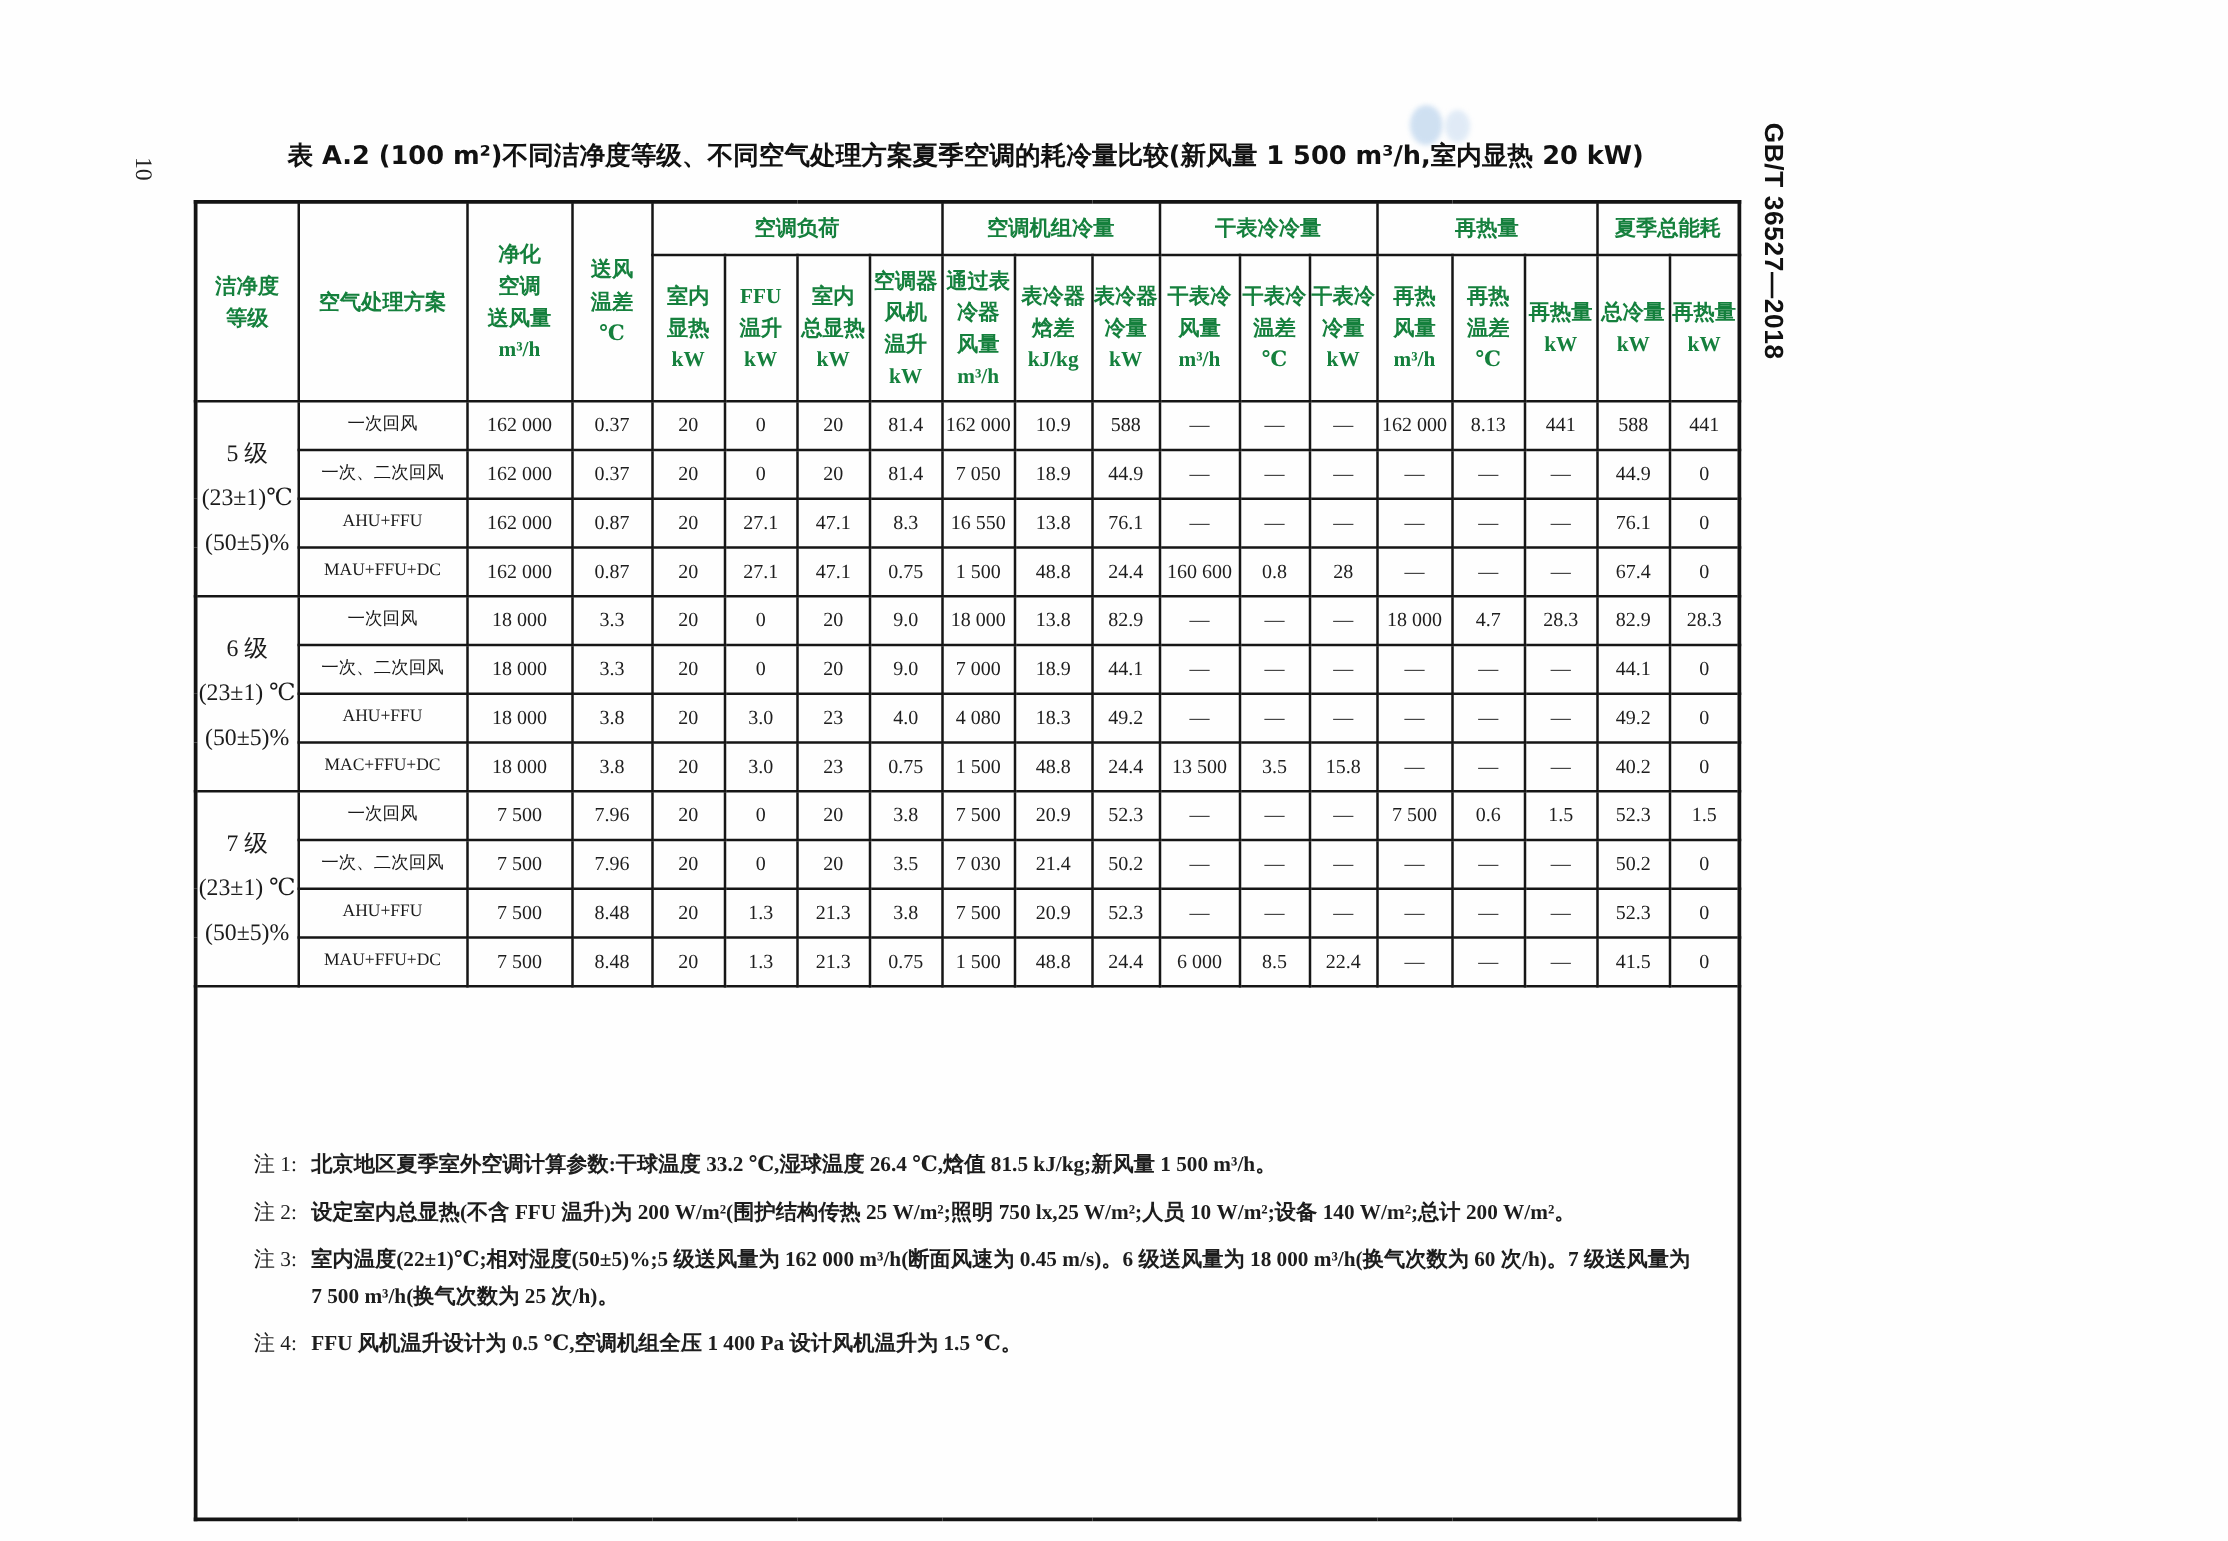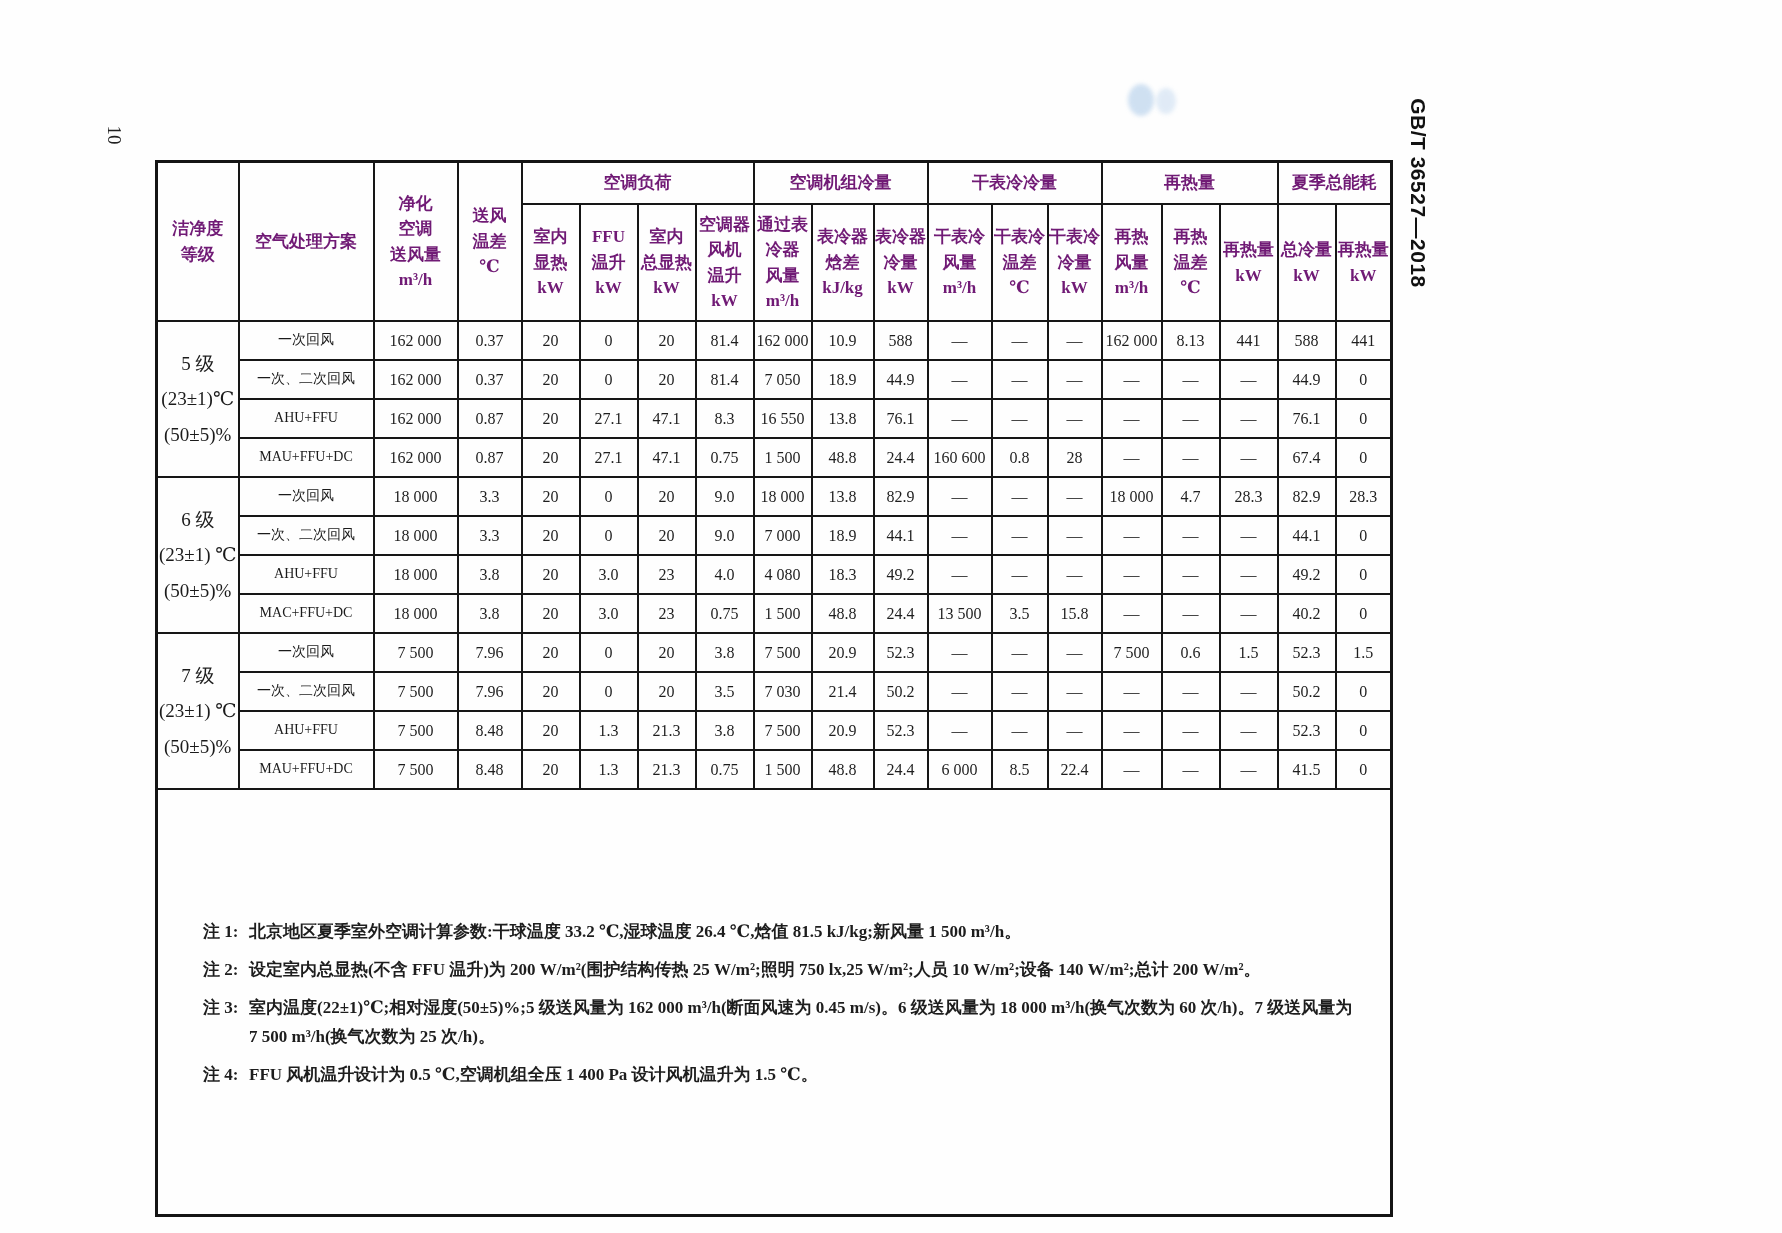--- a/index.html
+++ b/index.html
@@ -26,49 +26,50 @@
 
   table{
     position:absolute;left:155px;top:160px;width:1235px;
     border-collapse:collapse;table-layout:fixed;
     border:3px solid #141414;
   }
   th,td{
     border:2px solid #161616;padding:0;text-align:center;vertical-align:middle;
     white-space:pre-line;overflow:hidden;
   }
-  thead th{font-weight:bold;font-size:17px;line-height:1.5;color:#701a75;}
+  thead th{font-weight:bold;font-size:17px;line-height:1.5;color:#15803d;}
   thead tr.gh th{height:40px;}
   thead tr.sh th{height:115px;}
   tbody td{font-size:16px;height:37px;line-height:1.2;white-space:nowrap;}
   td.grp{font-size:19px;line-height:1.85;white-space:pre-line;}
   td.scheme{font-size:14px;}
   td.val{color:#1e1e1e;}
   td.notes-cell{
     height:296px;vertical-align:top;text-align:left;white-space:normal;
     padding:128px 18px 0 45px;
   }
   .note{display:flex;align-items:flex-start;font-size:17px;line-height:1.7;margin-bottom:9px;color:#1d1d1d;}
-  .note-label{flex:0 0 46px;font-weight:bold;white-space:nowrap;}
+  .note-label{flex:0 0 46px;font-weight:normal;white-space:nowrap;}
   .note-text{flex:1;white-space:pre-line;font-weight:bold;}
 
   .artifact{position:absolute;border-radius:50%;filter:blur(2px);}
   #artifact-1{left:1128px;top:84px;width:26px;height:32px;background:#a9c8e8;opacity:.55;}
   #artifact-2{left:1156px;top:88px;width:20px;height:26px;background:#c3d8ef;opacity:.5;}
 </style>
 </head>
 <body>
 
 <div id="page">
   <div id="artifact-1" class="artifact"></div>
   <div id="artifact-2" class="artifact"></div>
 
   <div id="page-number" class="rot">10</div>
   <div id="standard-number" class="rot">GB/T 36527—2018</div>
 
+  <div id="table-title">表 A.2  (100 m²)不同洁净度等级、不同空气处理方案夏季空调的耗冷量比较(新风量 1 500 m³/h,室内显热 20 kW)</div>
 
   <table>
     <colgroup>
       <col style="width:82px">
         <col style="width:135px">
         <col style="width:84px">
         <col style="width:64px">
       <col style="width:58px">
         <col style="width:58px">
         <col style="width:58px">

